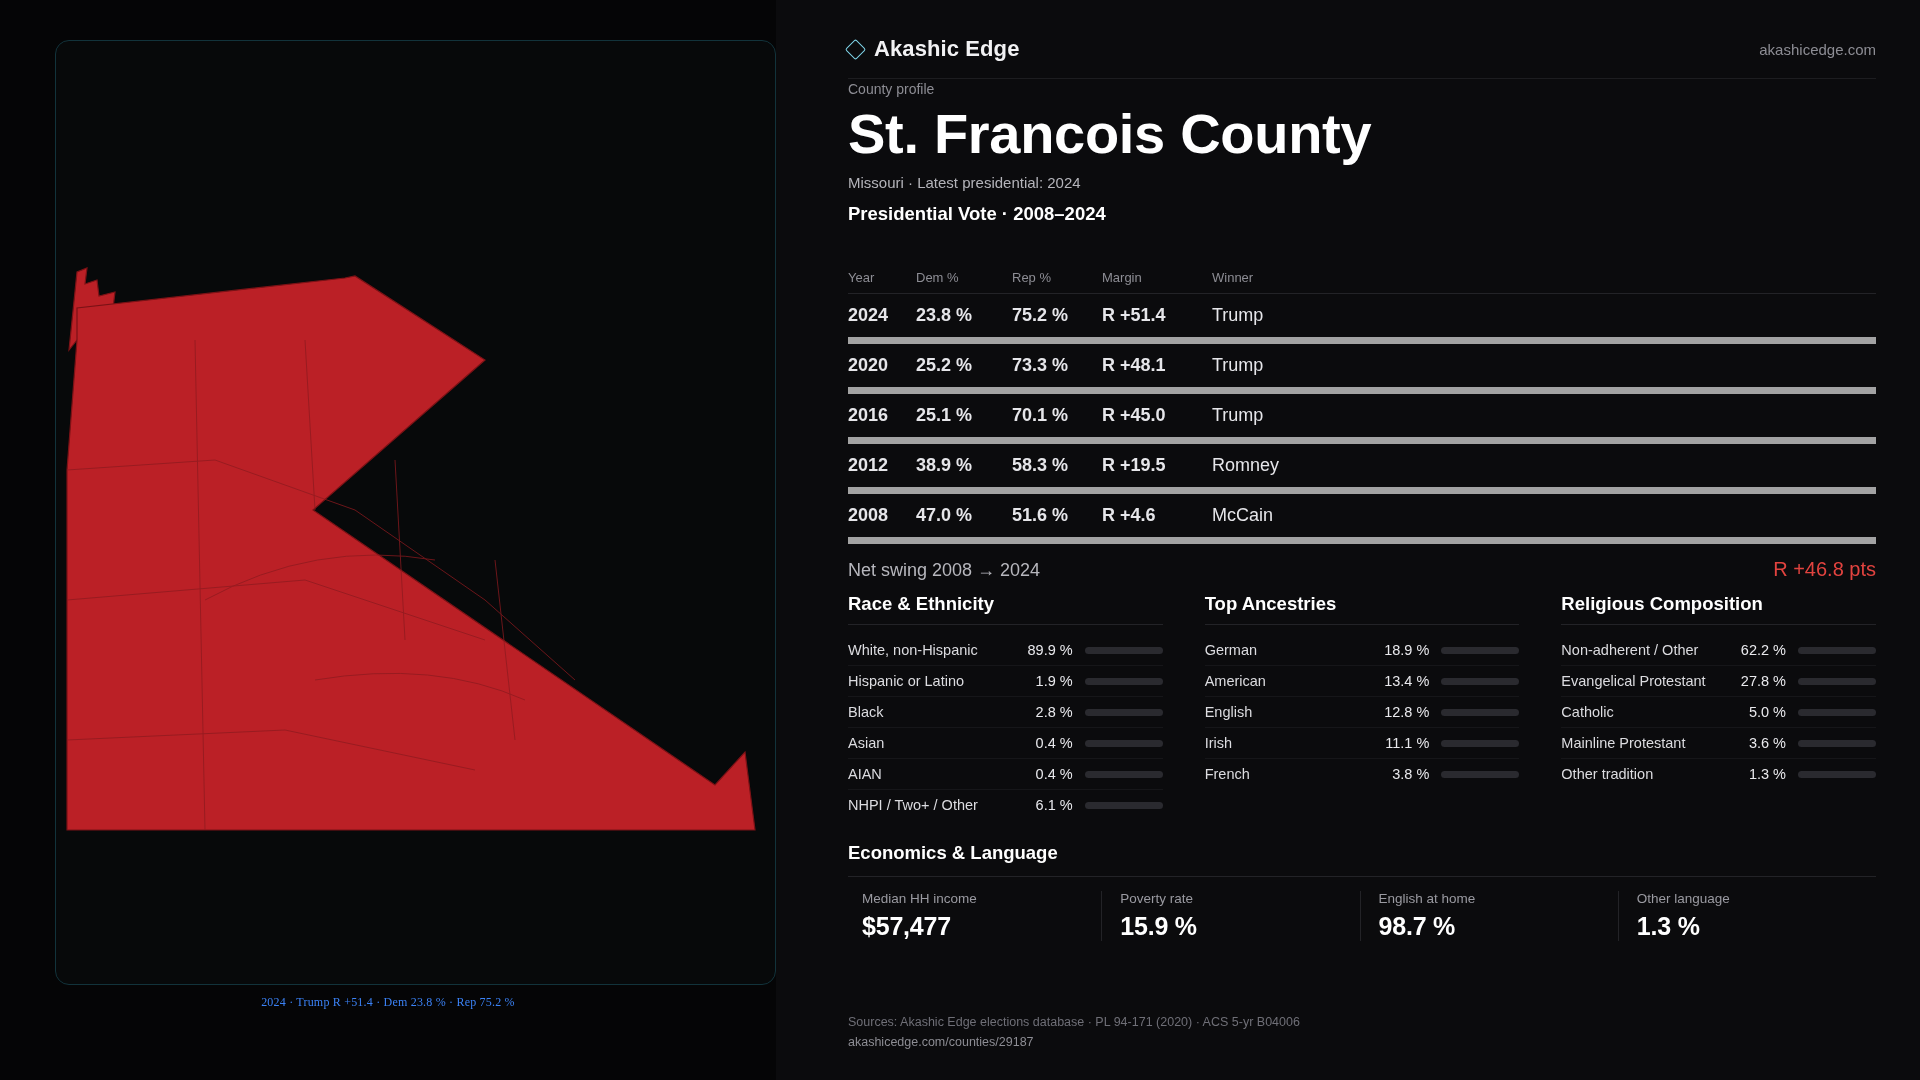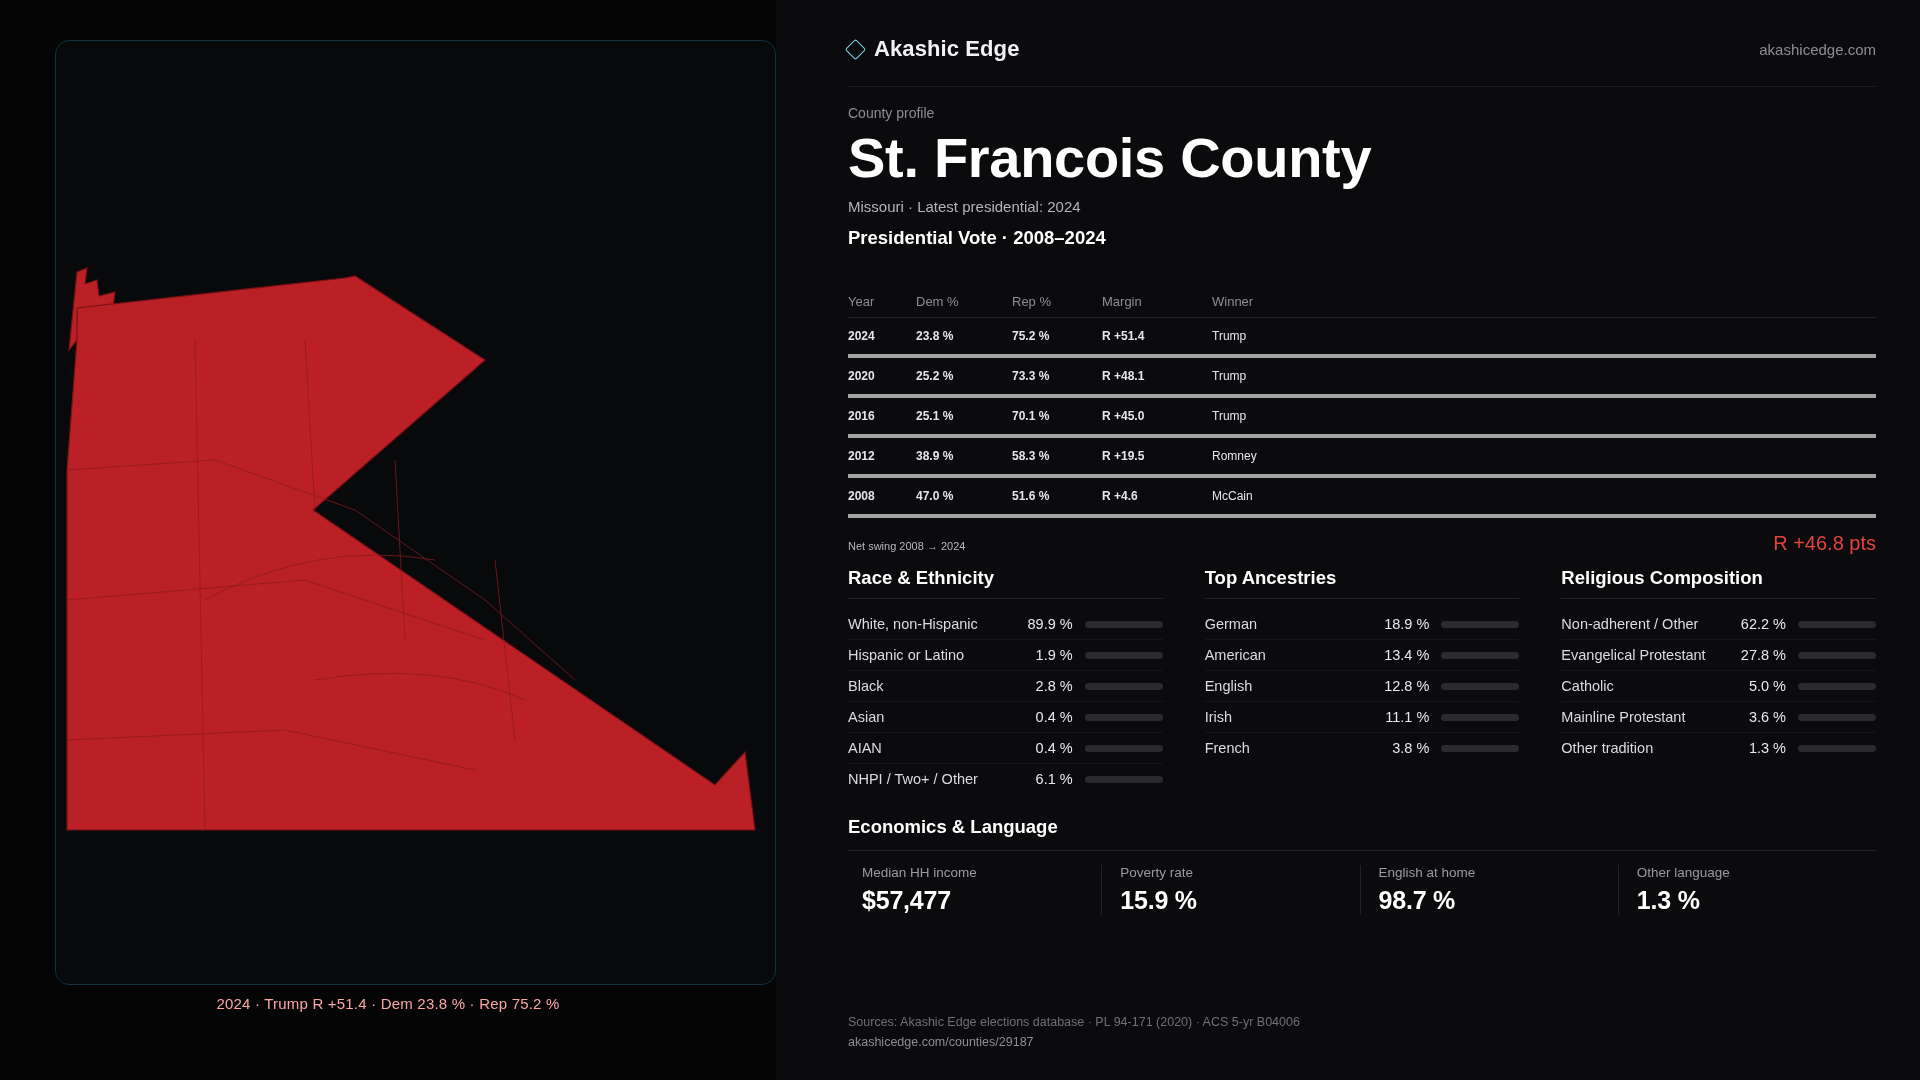--- a/index.html
+++ b/index.html
@@ -36,39 +36,40 @@
   .map-svg {
     position: absolute;
     left: 55px; top: 40px;
     width: 721px; height: 945px;
   }
   .map-caption {
     position: absolute;
     left: 0; top: 995px;
     width: 776px;
     text-align: center;
-    color: #fca5a5;
-    font-size: 15px;
+    color: #3b82f6;
+    font-size: 12px;
     letter-spacing: .2px;
+    font-family: Liberation Serif, serif;
   }
 
   
   .report {
     flex: 1 1 auto;
     position: relative;
     padding: 36px 44px 0 0;
     background: #0b0b0d;
   }
   .report-inner { position: relative; padding-left: 72px; }
 
   .brandrow {
     display: flex; align-items: center; justify-content: space-between;
-    padding-bottom: 24px;
+    padding-bottom: 16px;
     border-bottom: 1px solid #1d1d20;
-    margin-bottom: 18px;
+    margin-bottom: 2px;
   }
   .brand { display: flex; align-items: center; gap: 11px; }
   .brand-mark {
     width: 15px; height: 15px;
     border: 1.6px solid #7fd4e8;
     transform: rotate(45deg);
     border-radius: 2px;
     display: inline-block;
   }
   .brand-name {
@@ -88,35 +89,35 @@
     margin: 0 0 10px 0;
   }
 
   
   table.votes { width: 100%; border-collapse: collapse; margin-top: 45px; }
   table.votes th {
     text-align: left; color: #8d8d94; font-size: 13px; font-weight: 400;
     padding: 0 0 8px 0; border-bottom: 1px solid #232327;
   }
   table.votes td {
-    padding: 11px 0; font-size: 12px;
-    border-bottom: 4px solid #a3a3a3;
+    padding: 11px 0; font-size: 18px;
+    border-bottom: 7px solid #a3a3a3;
     color: #e6e6ea;
   }
   .col-year  { width: 68px; font-weight: 600; color: #ffffff; }
   .col-dem   { width: 96px; color: #5b8cf7; font-weight: 600; }
   .col-rep   { width: 90px; color: #e2433f; font-weight: 600; }
   .col-margin{ width: 110px; color: #e2433f; font-weight: 600; }
   .col-winner{ color: #f0f0f3; }
 
   .swingrow {
     display: flex; justify-content: space-between; align-items: baseline;
     padding: 14px 0 6px 0;
   }
-  .swing-label { color: #b7b7bd; font-size: 11px; }
+  .swing-label { color: #b7b7bd; font-size: 18px; }
   .swing-value { color: #e2433f; font-size: 20px; font-weight: 400; }
 
   
   .triple {
     display: flex; gap: 0; margin-top: 6px;
   }
   .tcol { flex: 1 1 0; padding-right: 26px; }
   .tcol:nth-child(2) { padding-left: 16px; }
   .tcol:nth-child(3) { padding-left: 16px; padding-right: 0; }
   .tcol h3 {

